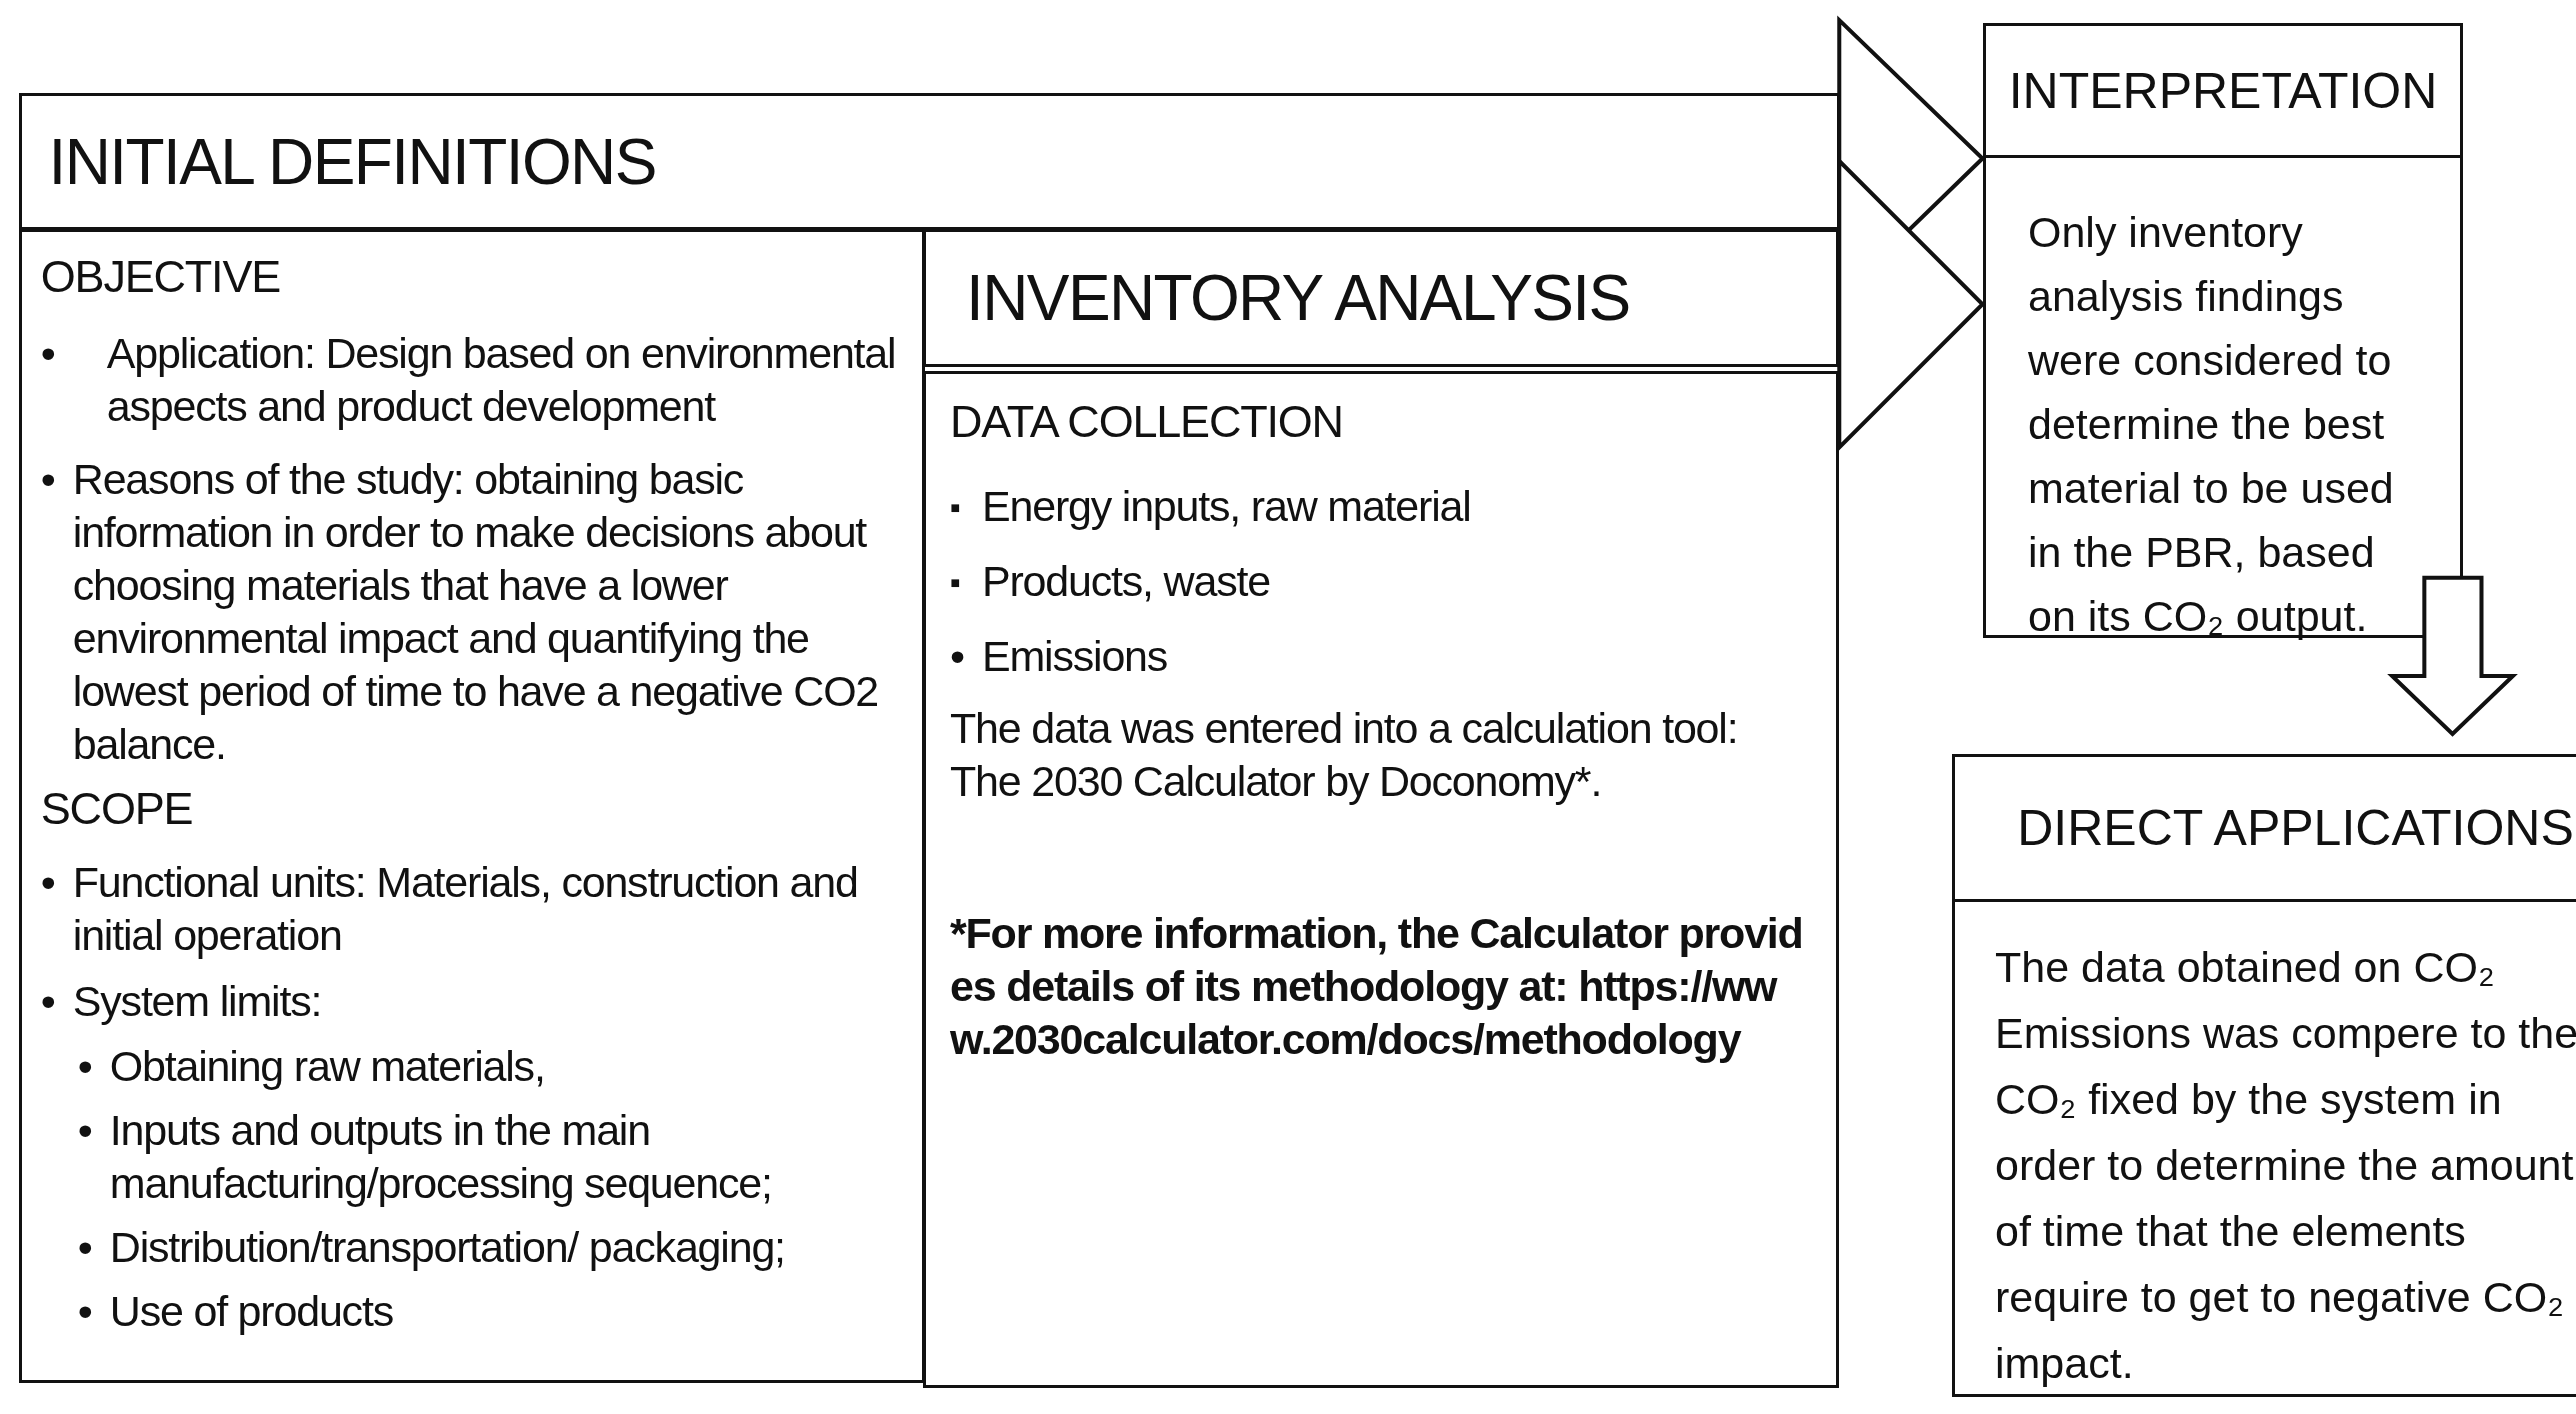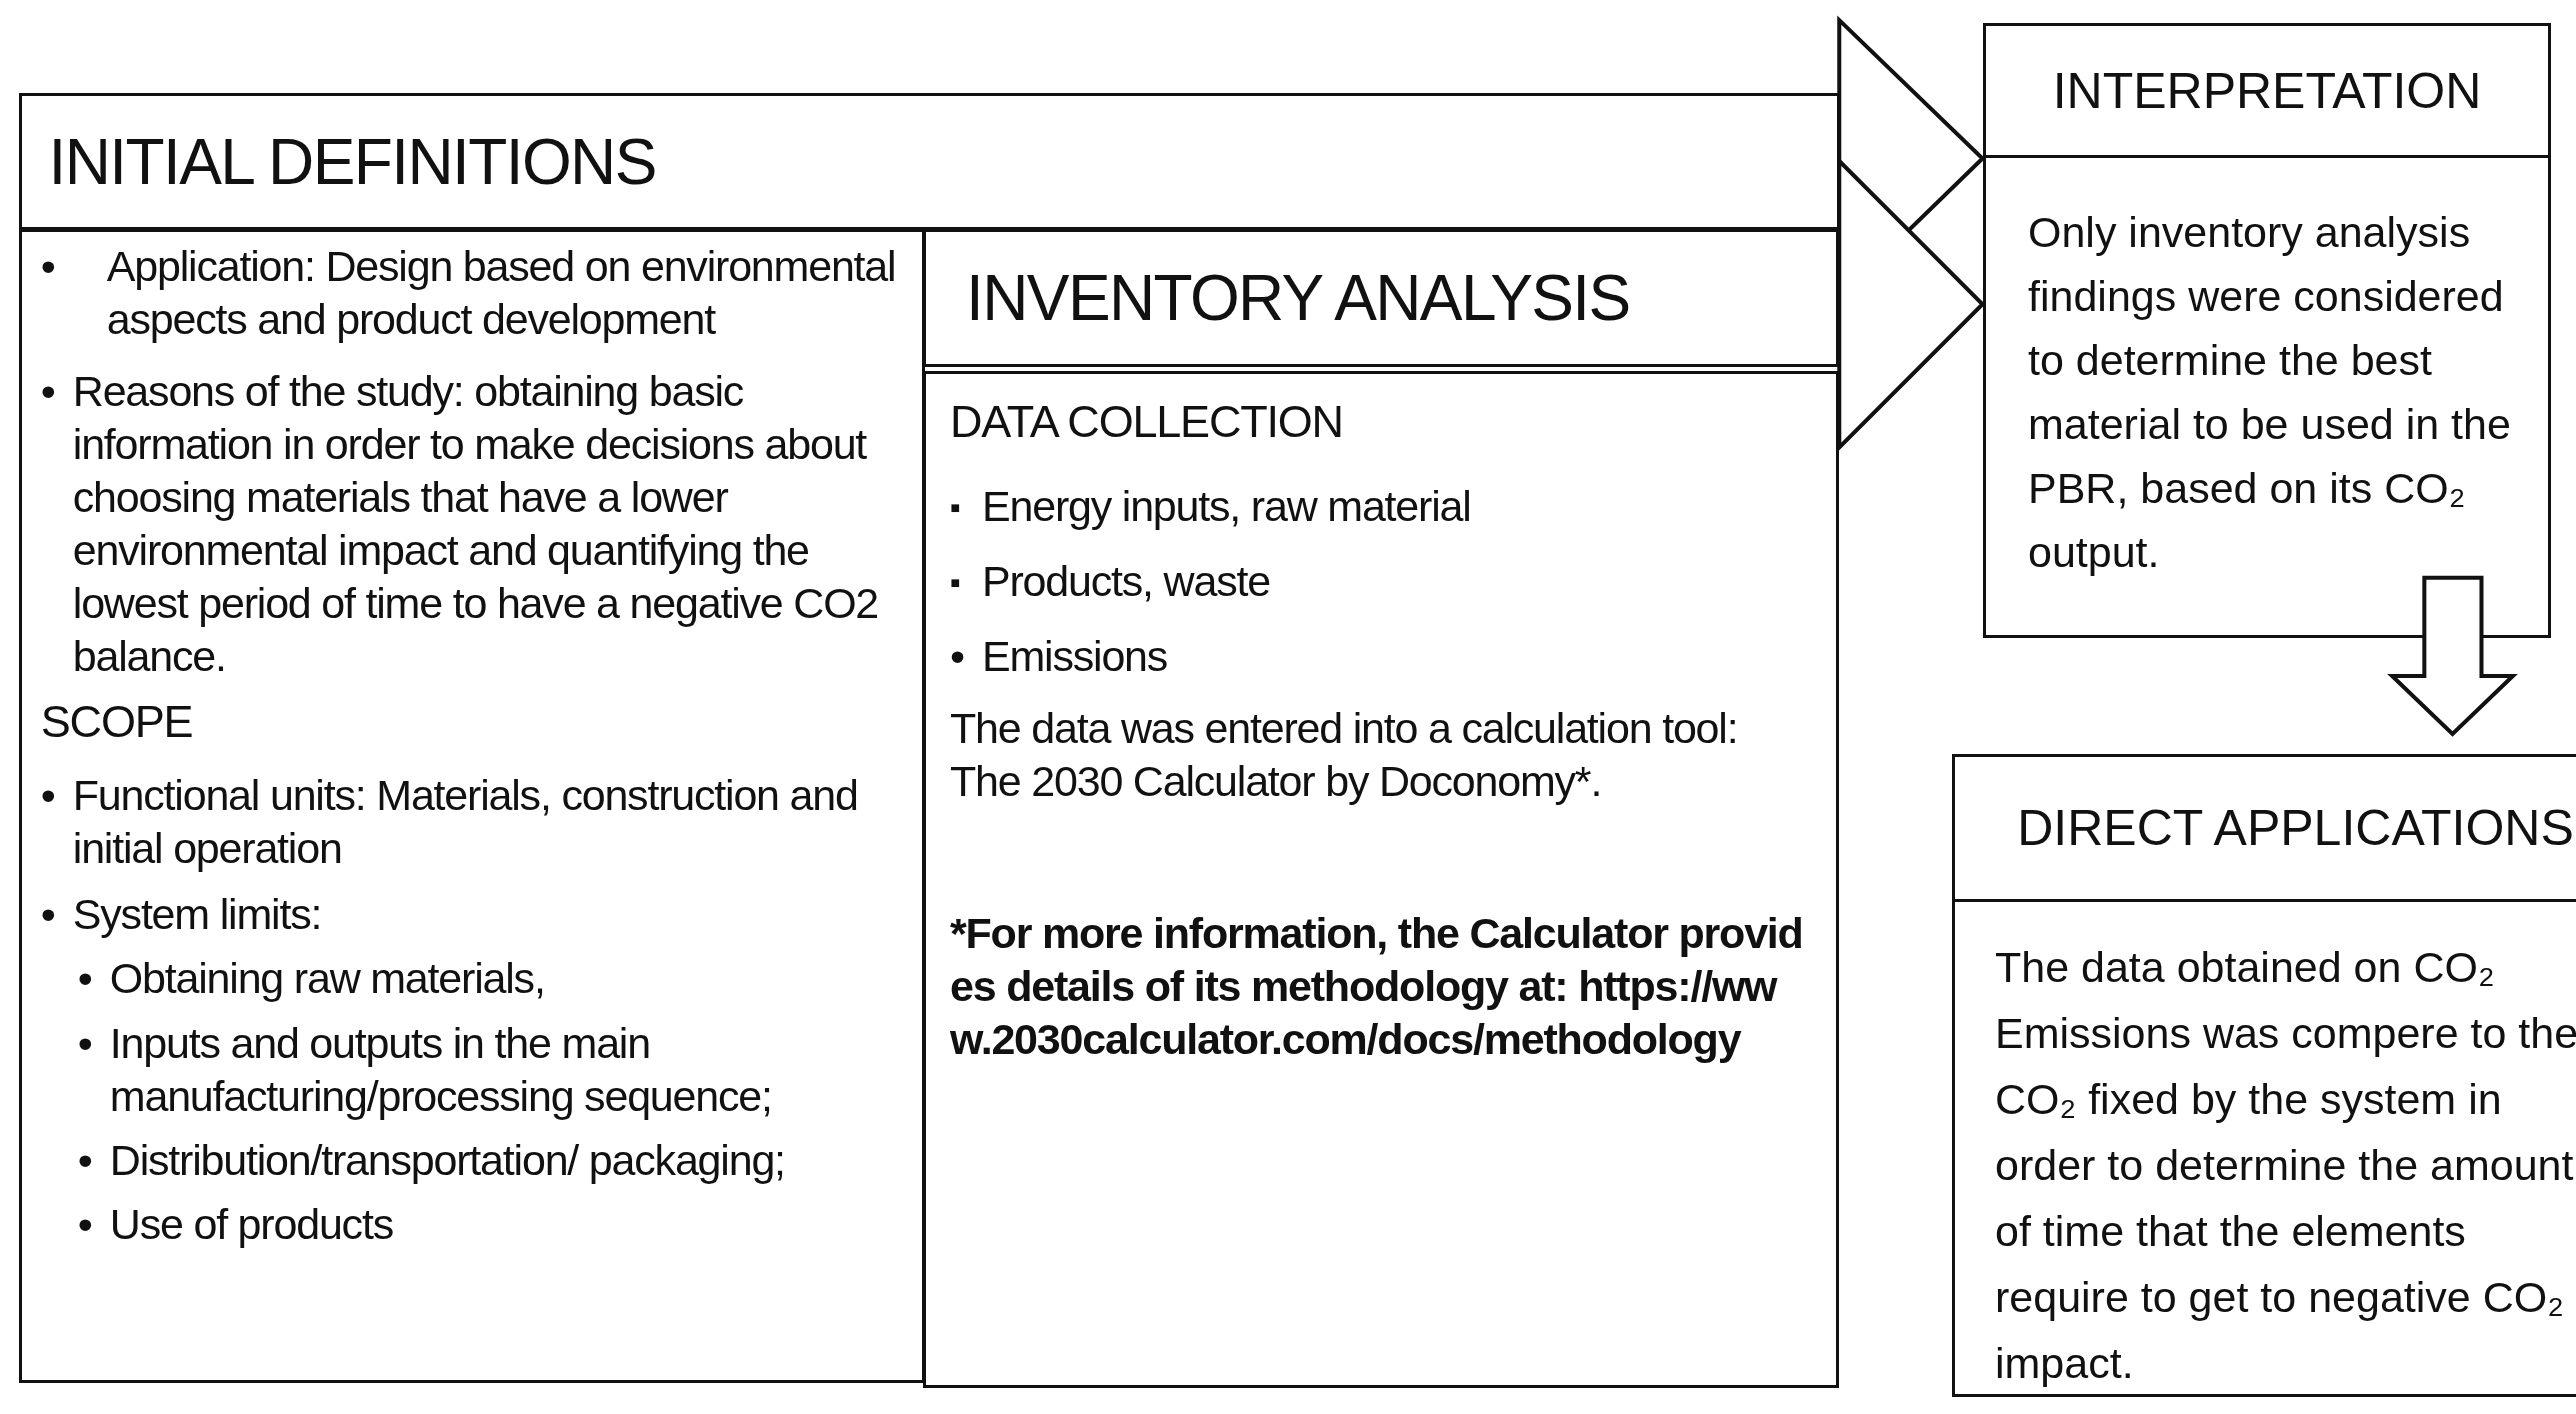--- a/index.html
+++ b/index.html
@@ -30,20 +30,21 @@
 
 <div class="canvas">
 
   <div class="box" style="left:18.5px;top:93px;width:1821px;height:137px;">
     <div class="band-inner">
       <div class="bigtitle">INITIAL DEFINITIONS</div>
     </div>
   </div>
 
   <div class="box" style="left:18.5px;top:229px;width:906px;height:1154px;padding:8px 21px 0 19.3px;">
+    <div class="midtitle" style="margin:13px 0 27px 0;">OBJECTIVE</div>
 
     <div class="li btext" style="margin-bottom:19.3px;gap:34px;">
       <span class="mark dot"></span>
       <span>Application: Design based on environmental aspects and product development</span>
     </div>
     <div class="li btext" style="margin-bottom:9.7px;">
       <span class="mark dot"></span>
       <span>Reasons of the study: obtaining basic information in order to make decisions about choosing materials that have a lower environmental impact and quantifying the lowest period of time to have a negative CO2 balance.</span>
     </div>
 
@@ -96,21 +97,21 @@
     <div class="li btext" style="margin-bottom:19.3px;">
       <span class="mark dot"></span>
       <span>Emissions</span>
     </div>
 
     <div class="btext" style="margin-top:4.8px;">The data was entered into a calculation tool: The 2030 Calculator by Doconomy*.</div>
 
     <div class="btext" style="margin-top:99px;word-break:break-all;font-weight:bold;">*For more information, the Calculator provides details of its methodology at: https://www.2030calculator.com/docs/methodology</div>
   </div>
 
-  <div class="box" style="left:1983px;top:23px;width:568px;height:615px;">
+  <div class="box" style="left:1983px;top:23px;width:480px;height:615px;">
     <div class="rhdr" style="height:132px;">
       <div class="rtitle">INTERPRETATION</div>
     </div>
     <div class="rbody" style="padding:42px 35px 0 42px;line-height:64px;">Only inventory analysis findings were considered to determine the best material to be used in the PBR, based on its CO₂ output.</div>
   </div>
 
   <div class="box" style="left:1952px;top:754px;width:687px;height:643px;">
     <div class="rhdr" style="height:145px;">
       <div class="rtitle">DIRECT APPLICATIONS</div>
     </div>

